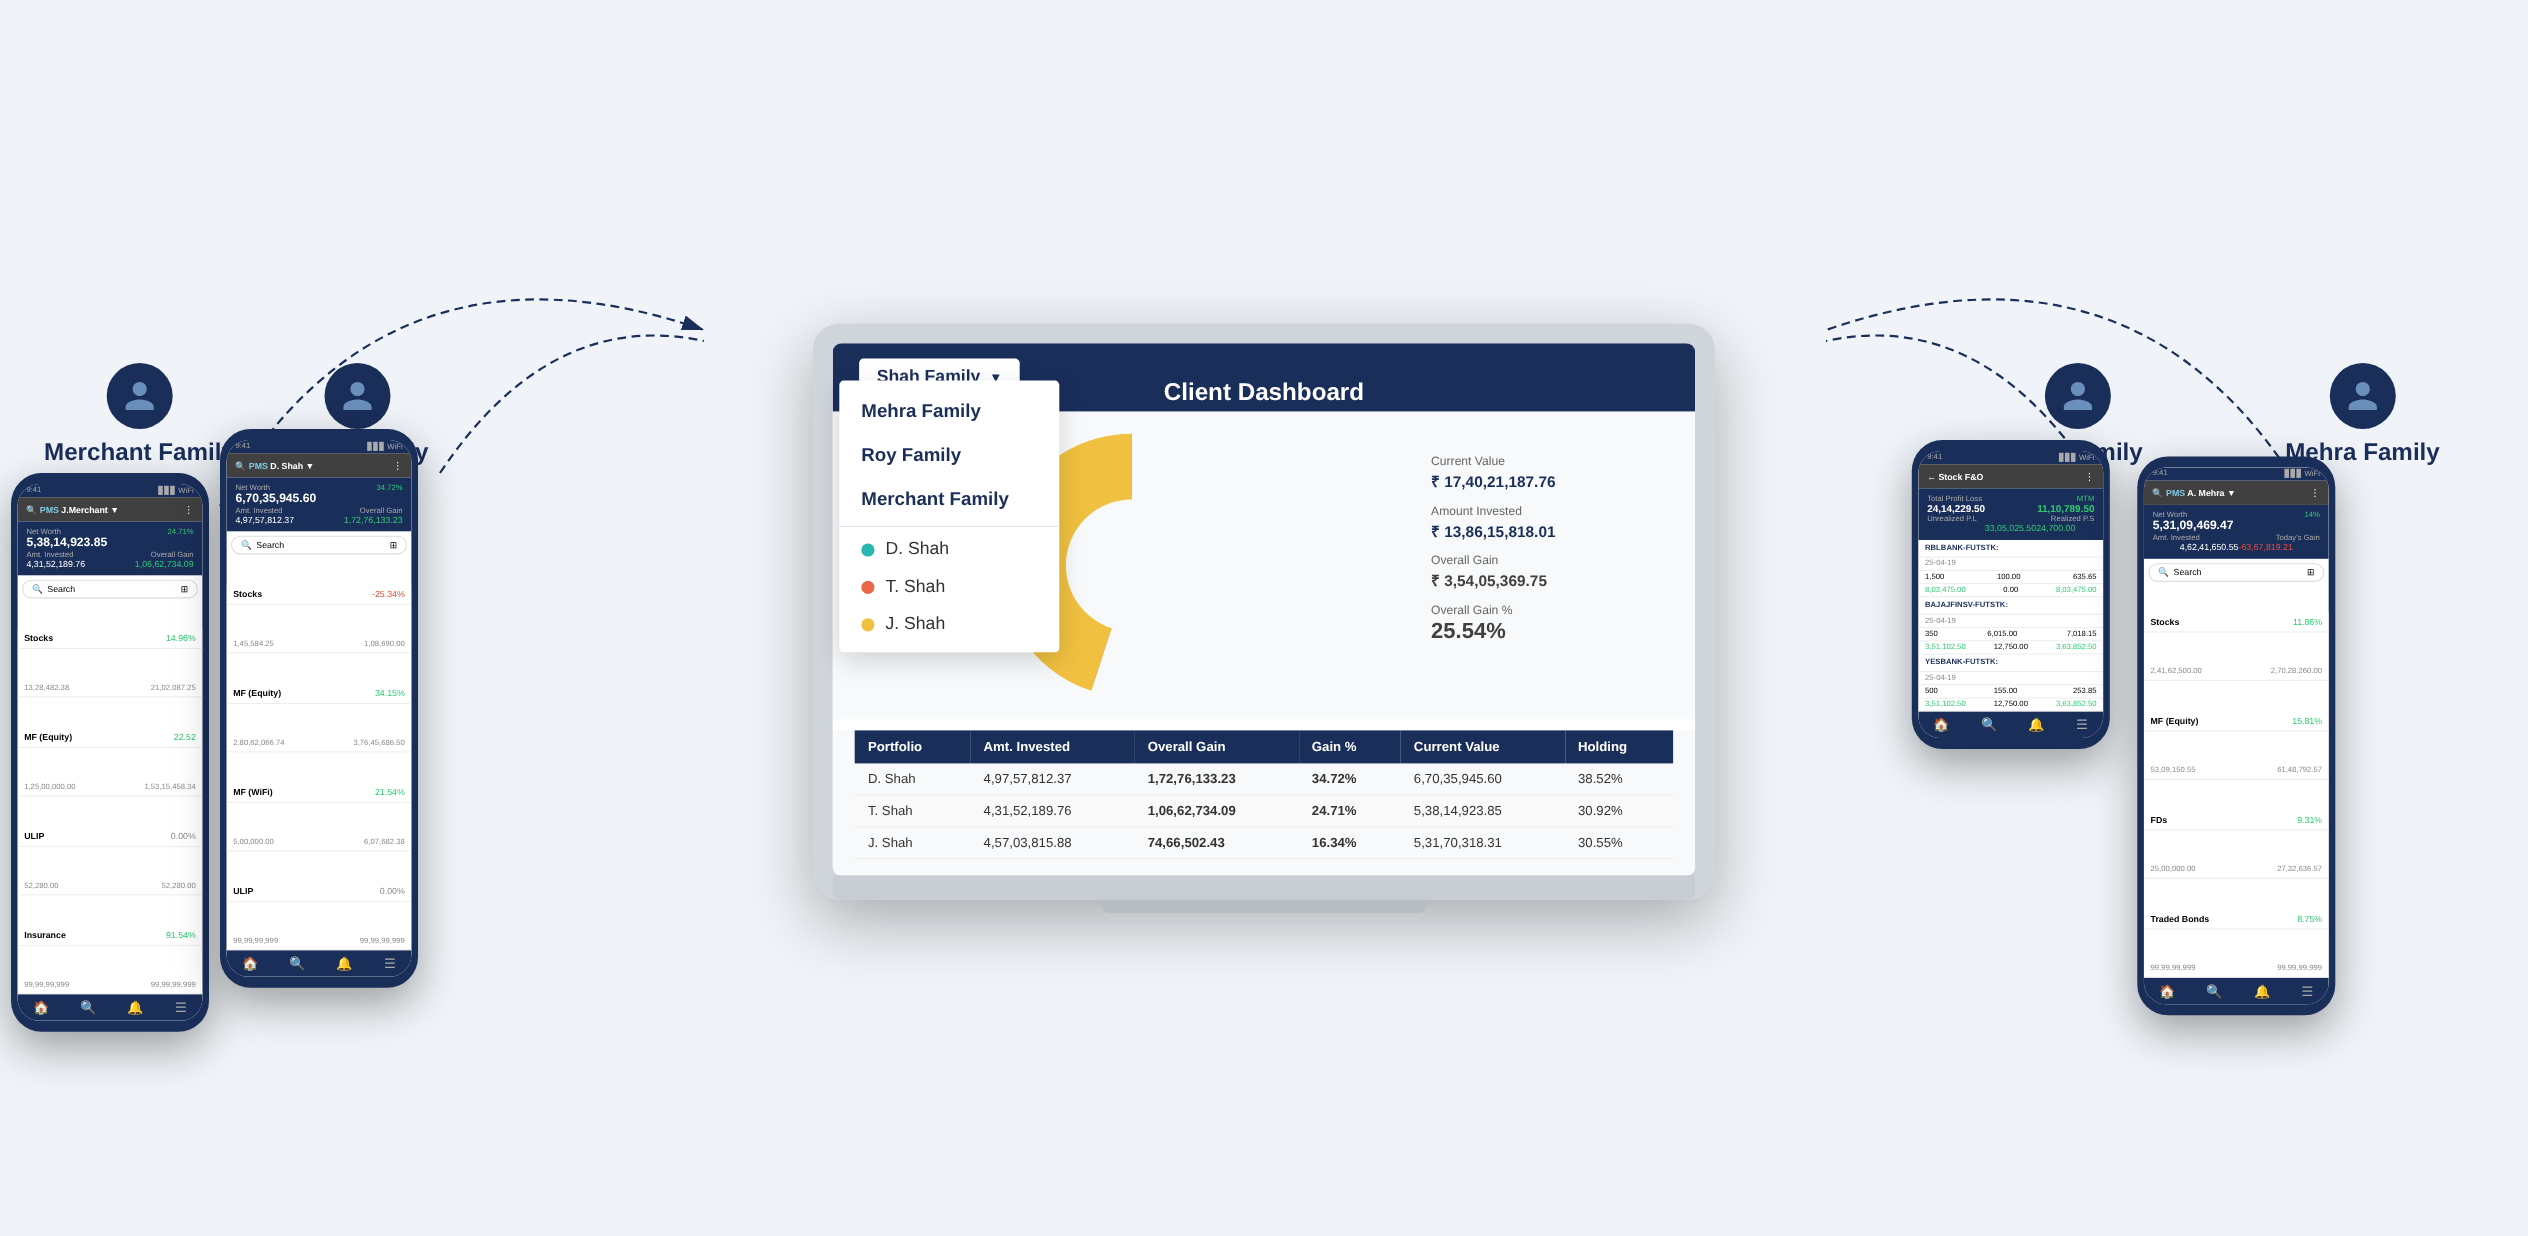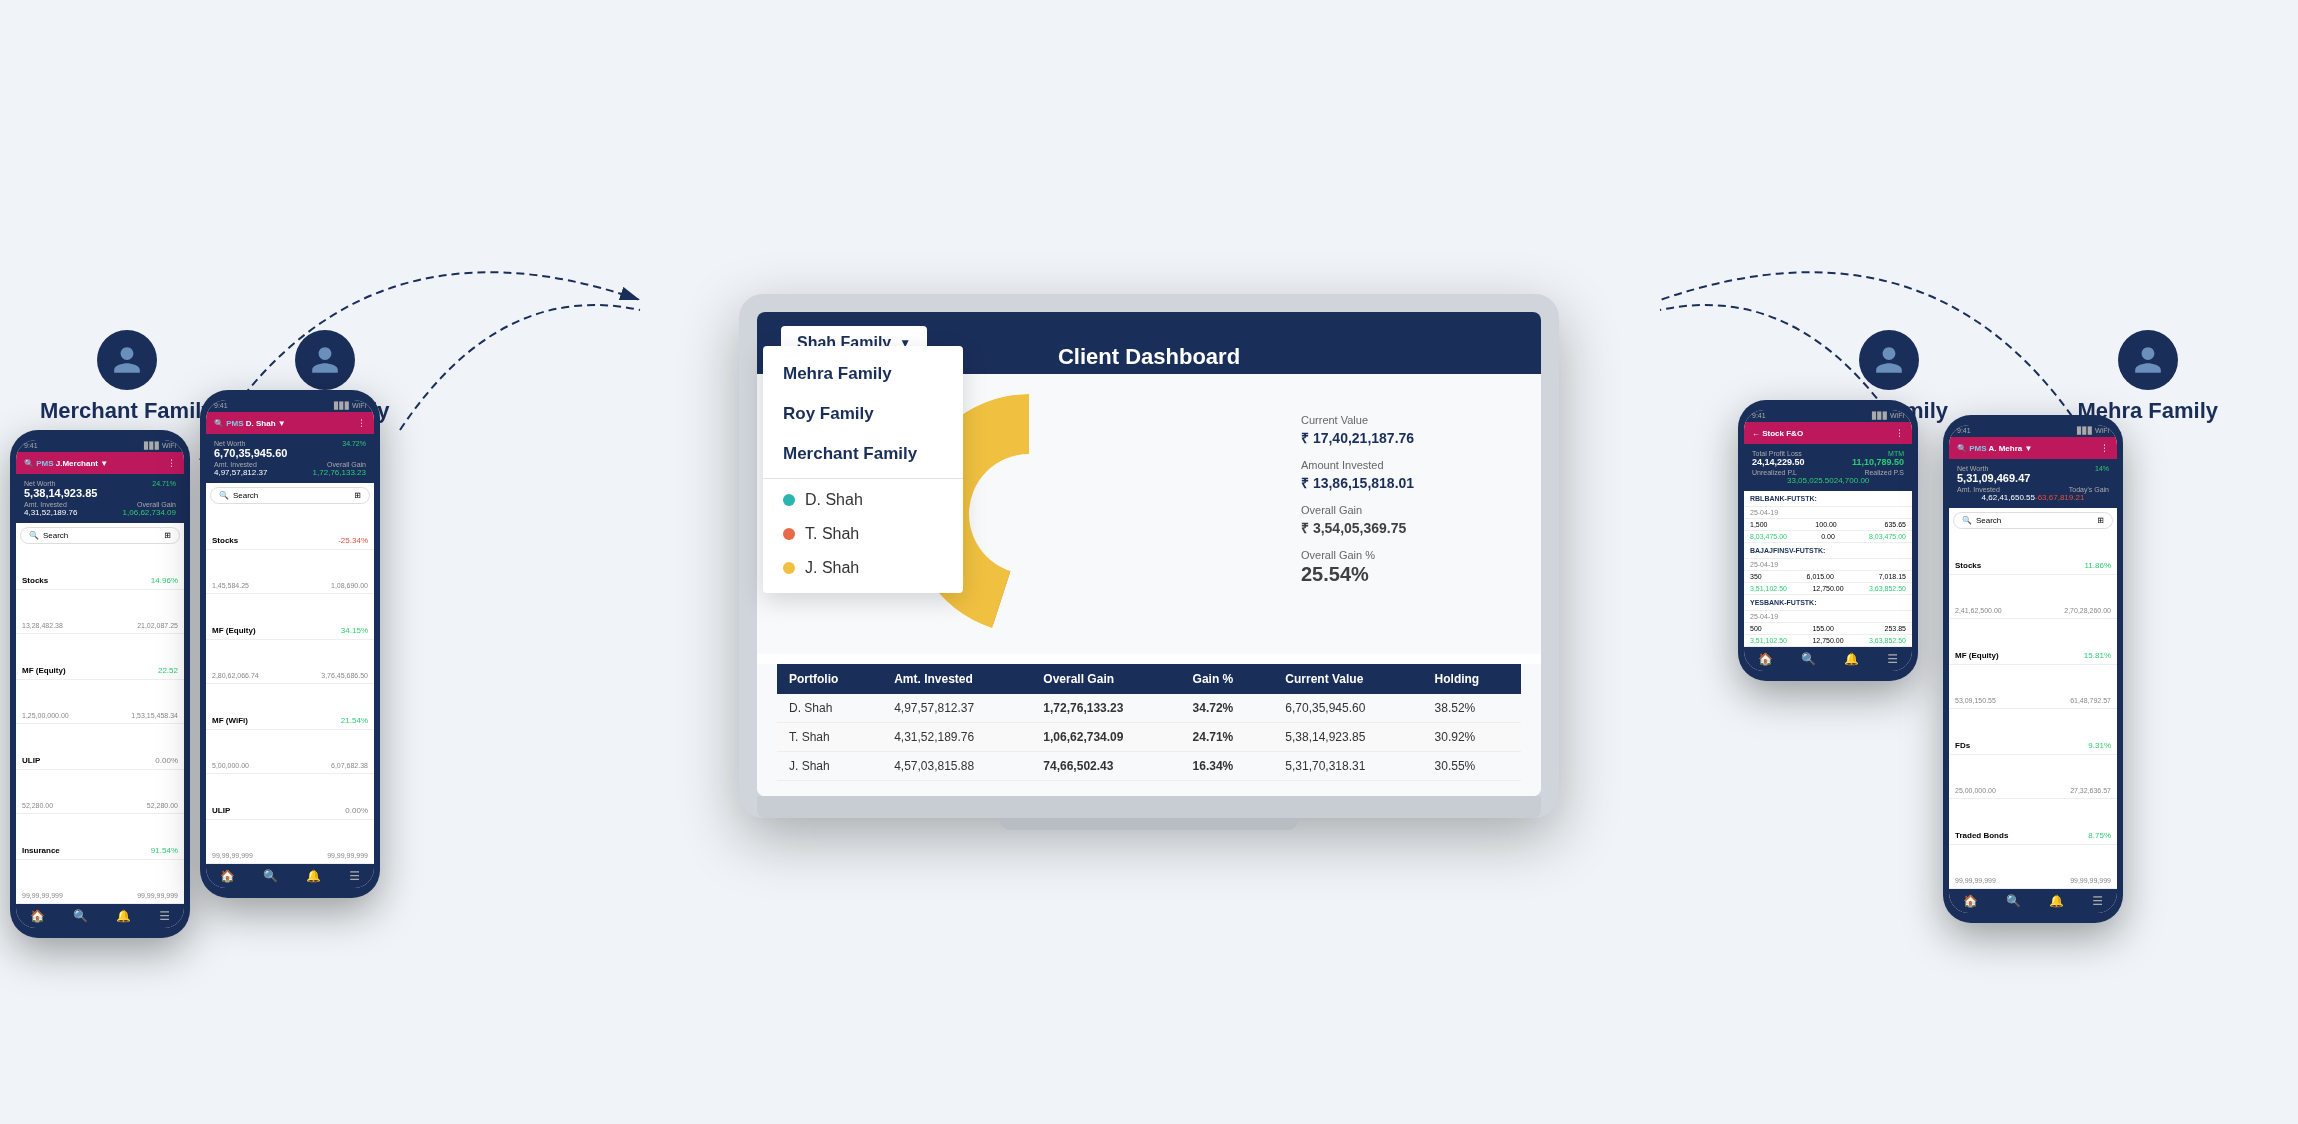--- a/index.html
+++ b/index.html
@@ -205,21 +205,21 @@
       border-radius: 28px;
       padding: 10px 6px;
       box-shadow: 0 15px 40px rgba(0,0,0,0.35);
     }
     .phone-screen {
       background: #fff;
       border-radius: 20px;
       overflow: hidden;
     }
     .phone-header {
-      background: #be185d;
+      background: #404040;
       color: #fff;
       padding: 6px 8px;
       font-size: 9px;
       display: flex;
       align-items: center;
       justify-content: space-between;
     }
     .phone-status-bar {
       background: #1a2e5a;
       color: #aaa;
@@ -605,21 +605,21 @@
             <span style="color:#2ecc71;">MTM</span>
         </div>
         <div style="display:flex; justify-content:space-between; font-size:9px; font-weight:700;">
           <span>24,14,229.50</span>
           <span style="color:#2ecc71;">11,10,789.50</span>
         </div>
         <div style="display:flex; justify-content:space-between; font-size:7px; color:#aaa; margin-top:2px;">
           <span>Unrealized P.L</span>
             <span>Realized P.S</span>
         </div>
-        <div style="display:flex; justify-content:flex-start; font-size:8px;margin-left:35px;">
+        <div style="display:flex; justify-content:center; font-size:8px;margin-left:35px;">
           <span style="color:#2ecc71;">33,05,025.50</span>
           <span style="color:#2ecc71;">24,700.00</span>
         </div>
       </div>
       <div style="background:#fff; font-size:7px;">
         <div style="padding:4px 6px; border-bottom:1px solid #eee; font-weight:700; color:#1a2e5a;">RBLBANK-FUTSTK:</div>
         <div style="padding:2px 6px; border-bottom:1px solid #eee; color:#888;">25-04-19</div>
         <div style="display:flex; justify-content:space-between; padding:2px 6px; border-bottom:1px solid #eee;">
           <span>1,500</span>
             <span>100.00</span>

